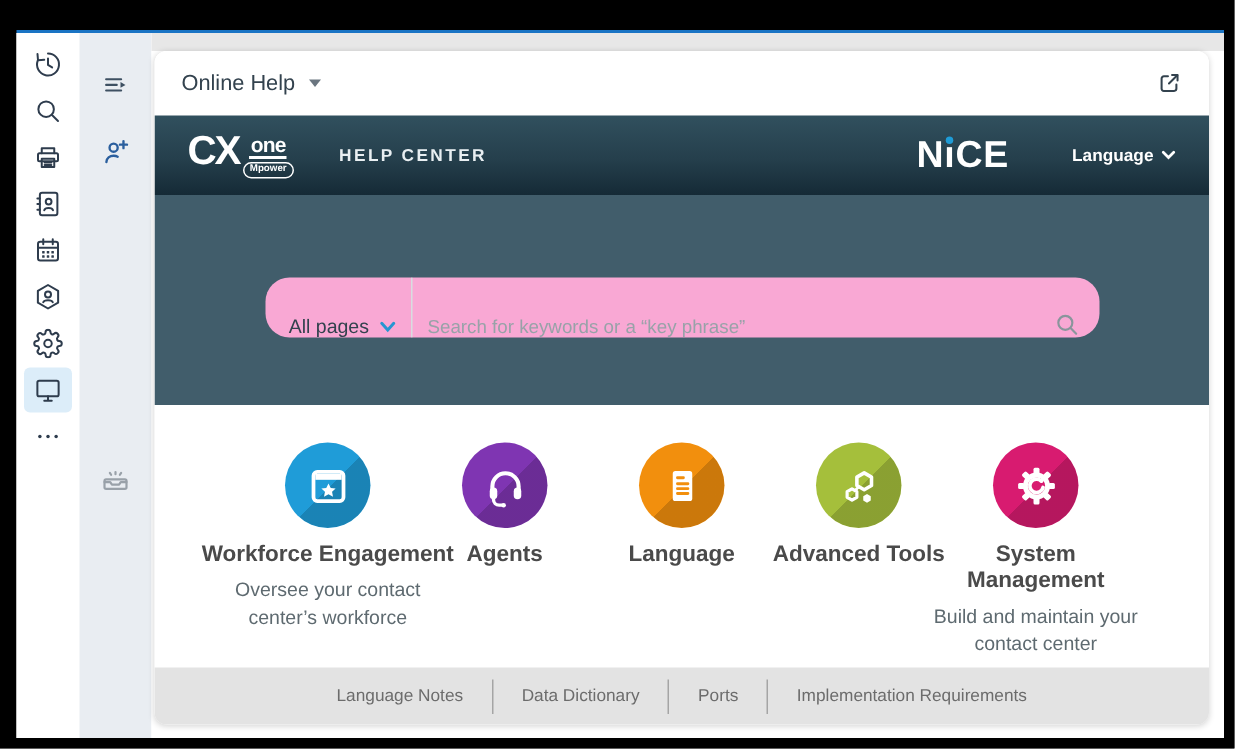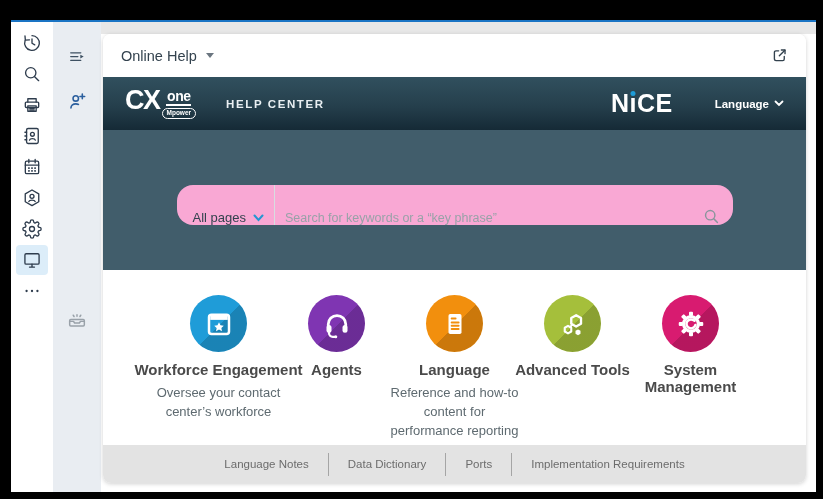--- a/index.html
+++ b/index.html
@@ -278,21 +278,20 @@
             <div class="cat">
               <div class="cat-circle" style="background: rgb(242, 143, 13);">
                 <svg width="30" height="30" viewBox="0 0 24 24">
                     <rect x="6.8" y="4" width="10.4" height="16" rx="1.4" fill="#fff"></rect>
                     <path d="M9.3 7.6h3.2M9.3 10.8h5.6M9.3 13.4h5.6M9.3 16h5.6" stroke="#f28f0d" stroke-width="1.5" stroke-linecap="round"></path>
                   </svg>
               </div>
               <div class="cat-title">
                   <span>Language</span>
                 </div>
-              <div class="cat-desc">Reference and how-to content for performance reporting</div>
             </div>
 
             <div class="cat">
               <div class="cat-circle" style="background: rgb(165, 191, 59);">
                 <svg width="30" height="30" viewBox="0 0 24 24">
                     <polygon points="14.5,5 18.4,7.25 18.4,11.75 14.5,14 10.6,11.75 10.6,7.25" fill="none" stroke="#fff" stroke-width="1.9" stroke-linejoin="round"></polygon>
                     <polygon points="8,13.5 10.6,15 10.6,18 8,19.5 5.4,18 5.4,15" fill="none" stroke="#fff" stroke-width="1.7" stroke-linejoin="round"></polygon>
                     <polygon points="16,16.3 18,17.45 18,19.75 16,20.9 14,19.75 14,17.45" fill="#fff"></polygon>
                     <path d="M11.4 12.6l-1.6 1.7" stroke="#fff" stroke-width="1.5" stroke-linecap="round"></path>
                   </svg>
@@ -333,20 +332,21 @@
                       </g>
                     </g>
                     <circle cx="12" cy="12" r="4.6" fill="#d81b70"></circle>
                     <path d="M14.6 9.4a3.6 3.6 0 1 0 .9 3.4" fill="none" stroke="#fff" stroke-width="2" stroke-linecap="round"></path>
                     <path d="M13.6 8.4l2.2-.4-.4 2.2z" fill="#fff"></path>
                   </svg>
               </div>
               <div class="cat-title">
                   <span>System Management</span>
                 </div>
+              <div class="cat-desc">Build and maintain your contact center</div>
             </div>
 
           </div>
 
           <div class="cfooter">
             <span class="flink">Language Notes</span>
             <span class="fdiv"></span>
             <span class="flink">Data Dictionary</span>
             <span class="fdiv"></span>
             <span class="flink">Ports</span>

